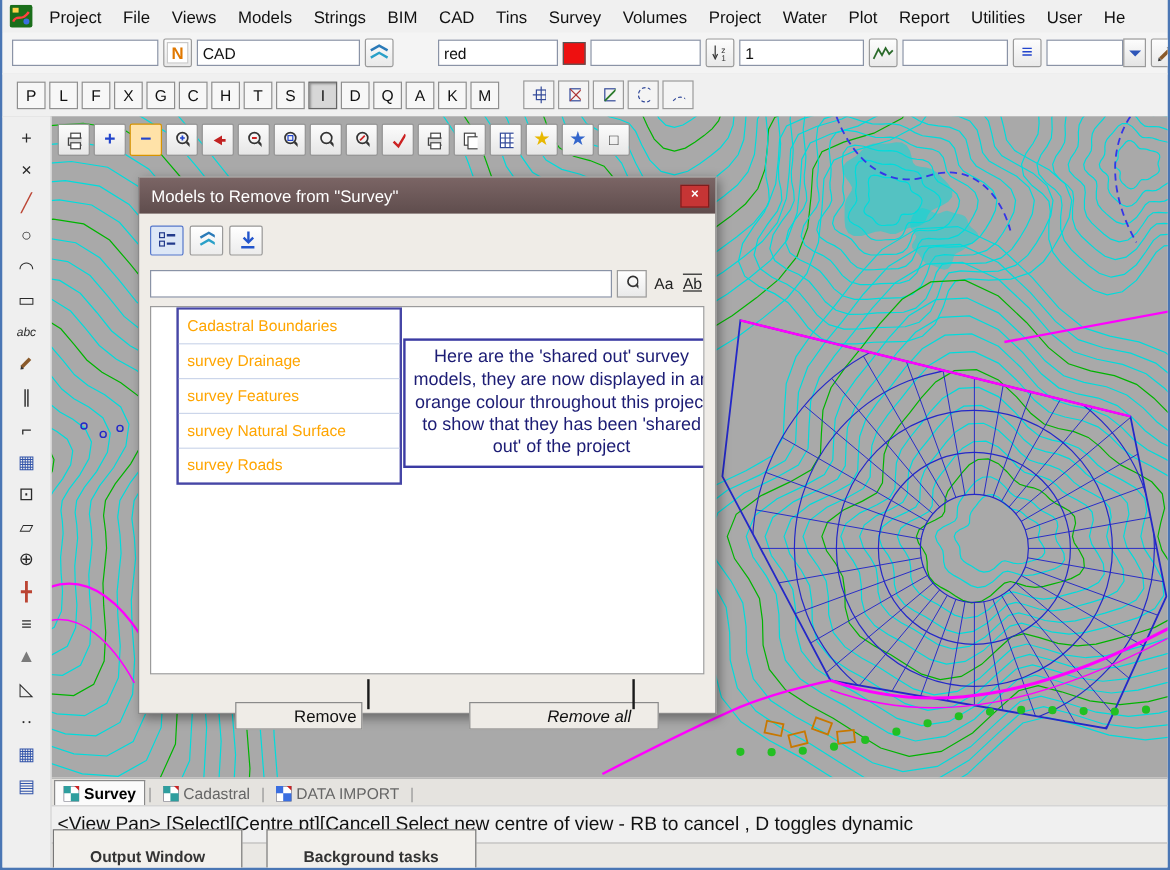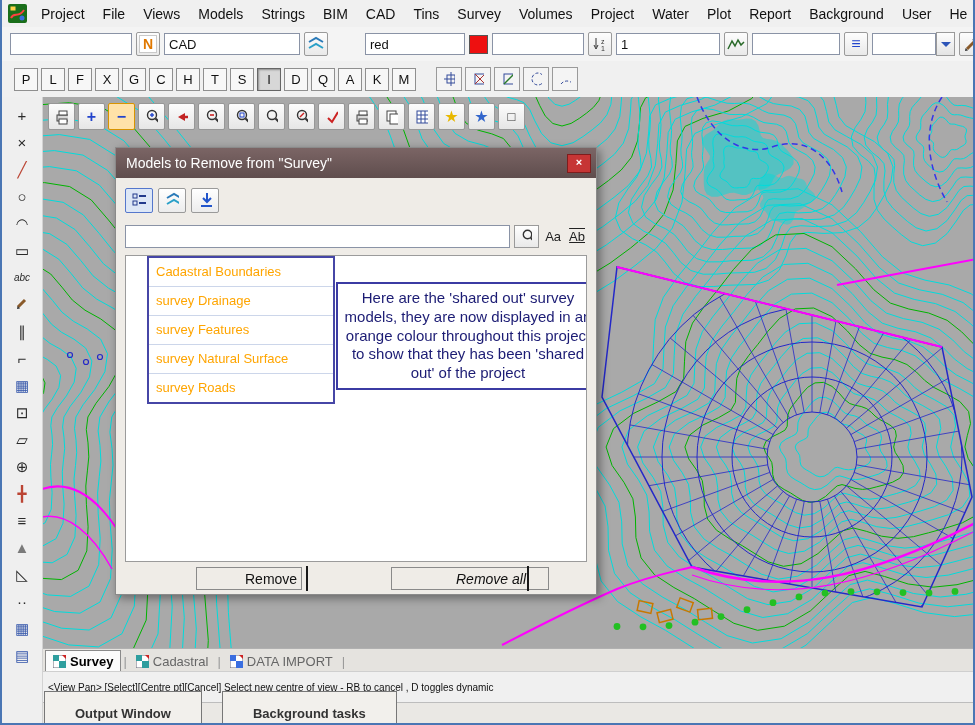--- a/index.html
+++ b/index.html
@@ -53,32 +53,32 @@
   .dlg-search-input{flex:1;height:21px;border:1px solid #8a93a6;background:#fff;font:13px "Liberation Sans",sans-serif;padding:0 4px;}
   .mag-btn{width:25px;height:23px;background:linear-gradient(#fff,#e9e9e9);border:1px solid #9a9a9a;display:flex;align-items:center;justify-content:center;}
   .aa{font-size:13px;color:#222;padding:0 2px;cursor:default;}
   .ab{font-size:13px;color:#222;padding:0 2px;text-decoration:underline overline;cursor:default;}
   .dlg-content{flex:1;margin:2px 9px;background:#fff;border:1px solid #9b9b9b;position:relative;overflow:hidden;}
   .model-list{position:absolute;left:0;top:0;width:184px;border:2px solid #4646a6;background:#fff;margin-left:21px;}
   .model-item{height:28px;line-height:28px;padding-left:7px;color:#ffa500;font-size:13px;border-bottom:1px solid #ccd6ea;cursor:default;white-space:nowrap;}
   .model-item:last-child{border-bottom:none;}
   .annotation{position:absolute;left:210px;top:26px;width:248px;border:2px solid #3b3ba3;color:#1c1c74;font-size:15px;line-height:1.25;text-align:center;padding:5px 6px;background:#fff;}
   .dlg-buttons{flex:0 0 30px;position:relative;}
-  .dlg-btn{position:absolute;top:3px;height:23px;background:#efece7;border:1px solid #8a8a8a;font:14px "Liberation Sans",sans-serif;color:#111;cursor:default;padding-left:48px;}
+  .dlg-btn{position:absolute;top:21px;height:23px;background:#efece7;border:1px solid #8a8a8a;font:14px "Liberation Sans",sans-serif;color:#111;cursor:default;padding-left:48px;}
   .dlg-btn.remove{left:80px;width:106px;}
   .dlg-btn.removeall{left:275px;width:158px;font-style:italic;}
   .vline{position:absolute;top:2px;width:2px;height:25px;background:#1a1a1a;}
   .vline.v1{left:190px;}
   .vline.v2{left:411px;}
   
   #view-tabs{position:absolute;left:40px;top:648px;right:0;height:23px;background:#e5e3df;border-top:1px solid #b0b0b0;display:flex;align-items:flex-end;padding-left:3px;gap:2px;z-index:2;}
   .vtab{display:flex;align-items:center;gap:4px;padding:1px 7px;font-size:13px;color:#666;height:19px;cursor:default;white-space:nowrap;}
   .vtab.active{background:#fbfbfb;border:1px solid #8a8a8a;border-bottom:none;font-weight:bold;color:#000;}
   .vtab-sep{color:#999;font-size:13px;line-height:21px;}
-  #statusbar{position:absolute;left:40px;top:671px;right:0;height:31px;background:#f0f0f0;border-top:1px solid #cfcfcf;font-size:10px;color:#111;display:flex;align-items:center;padding-left:6px;z-index:2;}
+  #statusbar{position:absolute;left:40px;top:671px;right:0;height:31px;background:#f0f0f0;border-top:1px solid #cfcfcf;font-size:16px;color:#111;display:flex;align-items:center;padding-left:6px;z-index:2;}
   #bottom-panels{position:absolute;left:40px;top:702px;right:0;bottom:0;background:#eae8e4;border-top:1px solid #bdbdbd;display:flex;align-items:center;gap:20px;padding-left:2px;z-index:2;}
   .panel-tab{height:19px;line-height:19px;padding:12px 30px;background:#f2f0ec;border:1px solid #777;font-size:13px;font-weight:bold;color:#333;cursor:default;}
 </style>
 </head>
 <body>
 
 <div id="window">
 
   <div id="menubar">
     <span class="appicon">
@@ -96,21 +96,21 @@
     <span class="menu-item">Strings</span>
     <span class="menu-item">BIM</span>
     <span class="menu-item">CAD</span>
     <span class="menu-item">Tins</span>
     <span class="menu-item">Survey</span>
     <span class="menu-item">Volumes</span>
     <span class="menu-item">Project</span>
     <span class="menu-item">Water</span>
     <span class="menu-item">Plot</span>
     <span class="menu-item">Report</span>
-    <span class="menu-item">Background</span>
+    <span class="menu-item">Utilities</span>
     <span class="menu-item">User</span>
     <span class="menu-item">He</span>
   </div>
 
   <div id="row2">
     <input class="tb-input" style="width: 112px;" value="">
     <button class="tbtn">
         <span class="n-glyph">N</span>
       </button>
     <input class="tb-input" style="width: 126px;" value="CAD">

